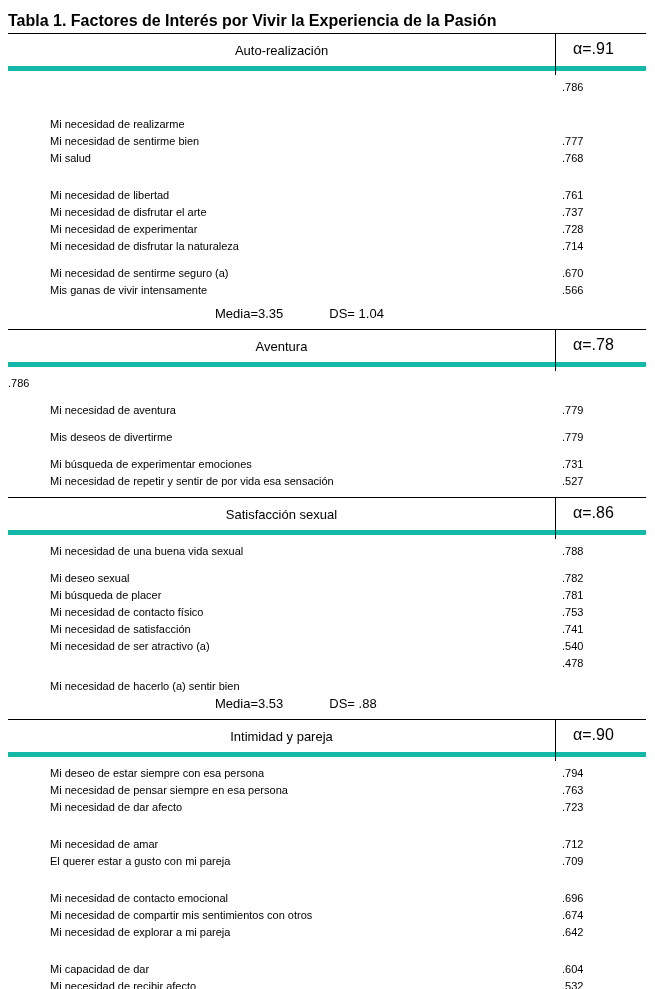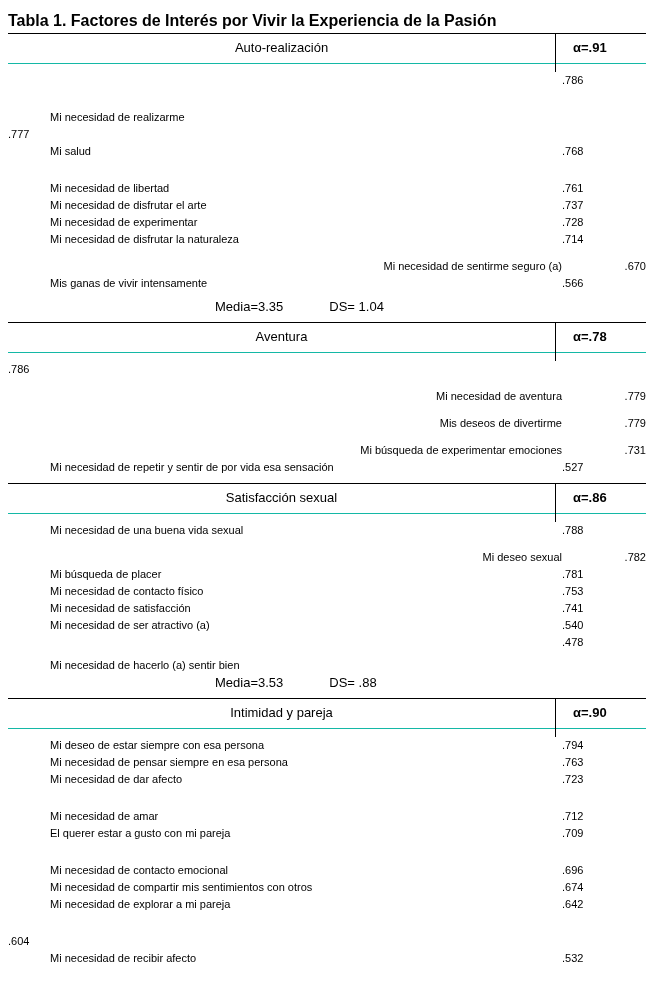--- a/index.html
+++ b/index.html
@@ -22,36 +22,35 @@
     font-size: 16px;
     font-weight: bold;
     margin: 0 0 3px 0;
     white-space: nowrap;
   }
   .table { border-bottom: 1px solid #000; }
   .hdr {
     display: flex;
     align-items: flex-end;
     border-top: 1px solid #000;
-    border-bottom: 1px solid #14b8a6;
+    border-bottom: 5px solid #14b8a6;
   }
   .hdr-name {
     flex: 1;
     text-align: center;
     font-size: 13px;
     padding: 6px 0 8px 0;
   }
   .hdr-alpha {
     width: 91px;
     box-sizing: border-box;
     border-left: 1px solid #000;
-    font-size: 13px;
+    font-size: 16px;
     padding: 6px 0 8px 17px;
     position: relative;
-    font-weight: bold;
   }
   
   .hdr-alpha::after {
     content: "";
     position: absolute;
     left: -1px;
     bottom: -9px;
     width: 1px;
     height: 9px;
     background: #000;
@@ -66,21 +65,21 @@
   .val { width: 84px; flex: none; }
   .media {
     display: flex;
     font-size: 13px;
     line-height: 17px;
     padding-left: 207px;
   }
   .media-d { margin-left: 46px; }
   .g4  { margin-top: 20px; }
   .g6  { margin-top: 6px; }
-  .g10 { margin-top: 10px; text-align: right; }
+  .g10 { margin-top: 10px; }
 </style>
 </head>
 <body>
 
 <div class="page">
 
   <h1 class="doc-title">Tabla 1. Factores de Interés por Vivir la Experiencia de la Pasión</h1>
 
   <div class="table">
 
@@ -92,20 +91,21 @@
       <div class="rows">
         <div class="row">
             <span class="txt"></span>
             <span class="val">.786</span>
           </div>
         <div class="row g4">
             <span class="txt">Mi necesidad de realizarme</span>
             <span class="val"></span>
           </div>
         <div class="row">
+            <span class="txt">Mi necesidad de sentirme bien</span>
             <span class="val">.777</span>
           </div>
         <div class="row">
             <span class="txt">Mi salud</span>
             <span class="val">.768</span>
           </div>
         <div class="row g4">
             <span class="txt">Mi necesidad de libertad</span>
             <span class="val">.761</span>
           </div>
@@ -241,20 +241,21 @@
           </div>
         <div class="row">
             <span class="txt">Mi necesidad de compartir mis sentimientos con otros</span>
             <span class="val">.674</span>
           </div>
         <div class="row">
             <span class="txt">Mi necesidad de explorar a mi pareja</span>
             <span class="val">.642</span>
           </div>
         <div class="row g4">
+            <span class="txt">Mi capacidad de dar</span>
             <span class="val">.604</span>
           </div>
         <div class="row">
             <span class="txt">Mi necesidad de recibir afecto</span>
             <span class="val">.532</span>
           </div>
         <div class="row g4">
             <span class="txt">Mi necesidad de sentirme feliz</span>
             <span class="val">.460</span>
           </div>

